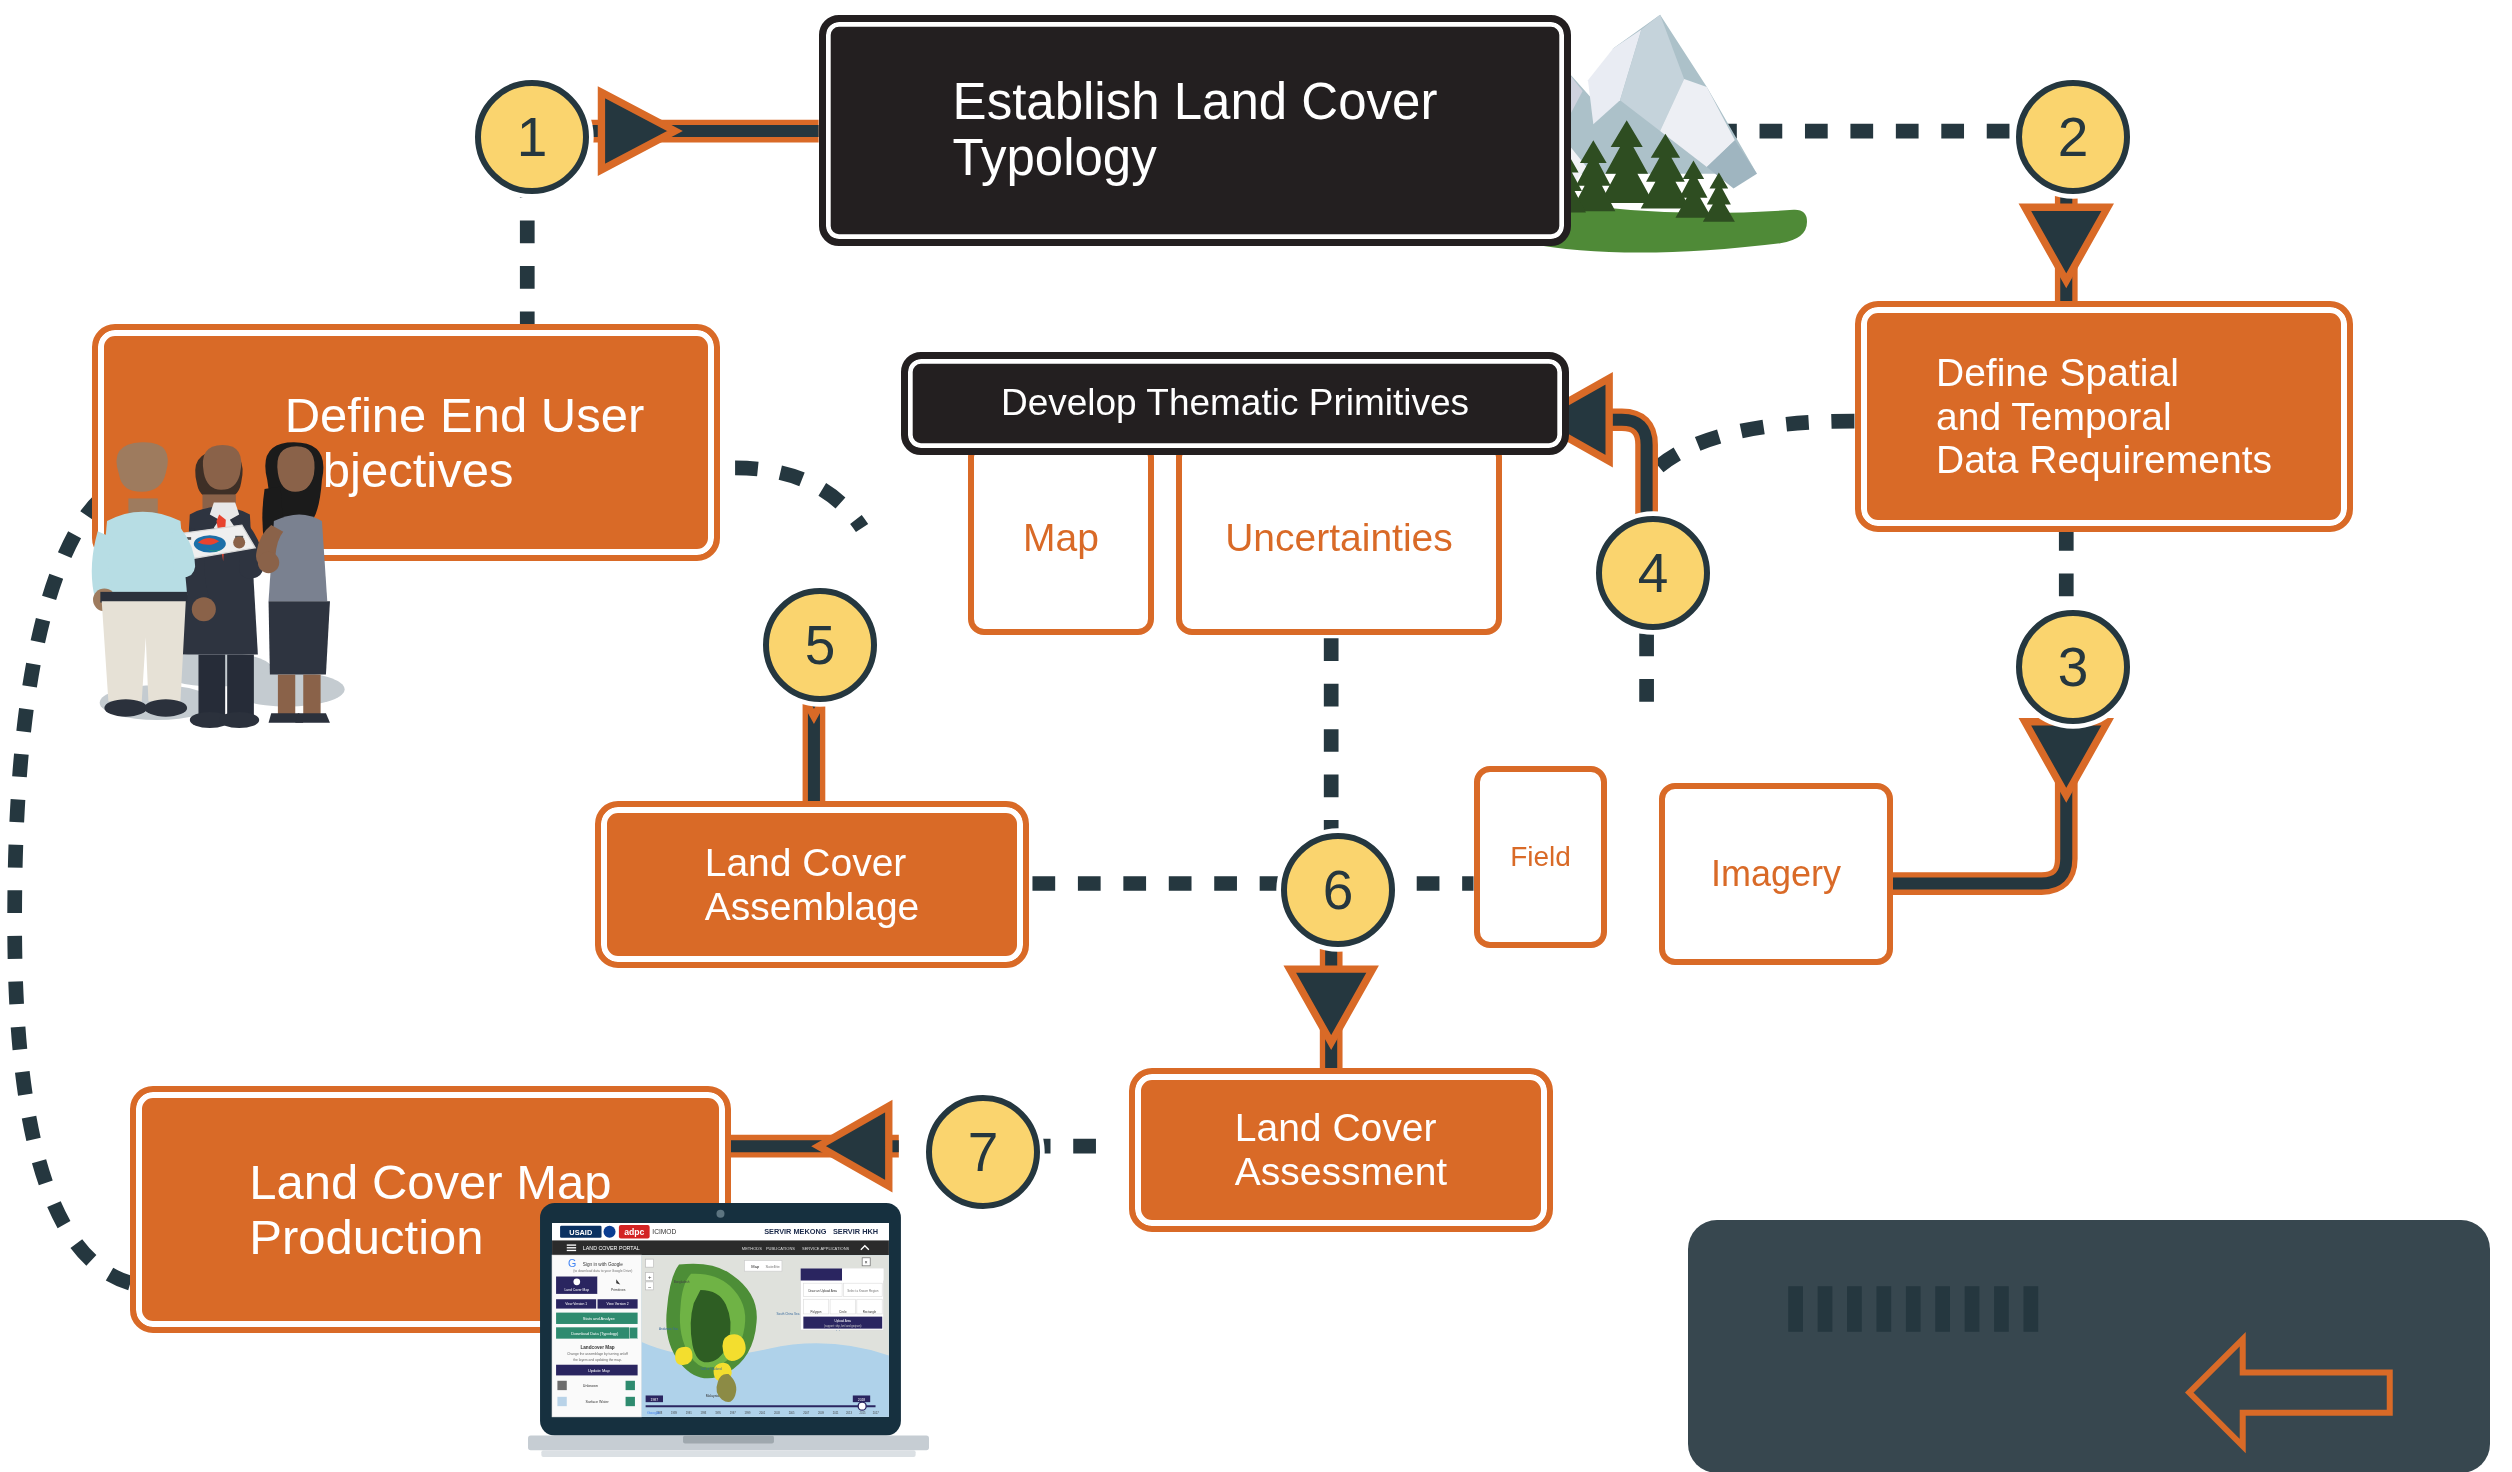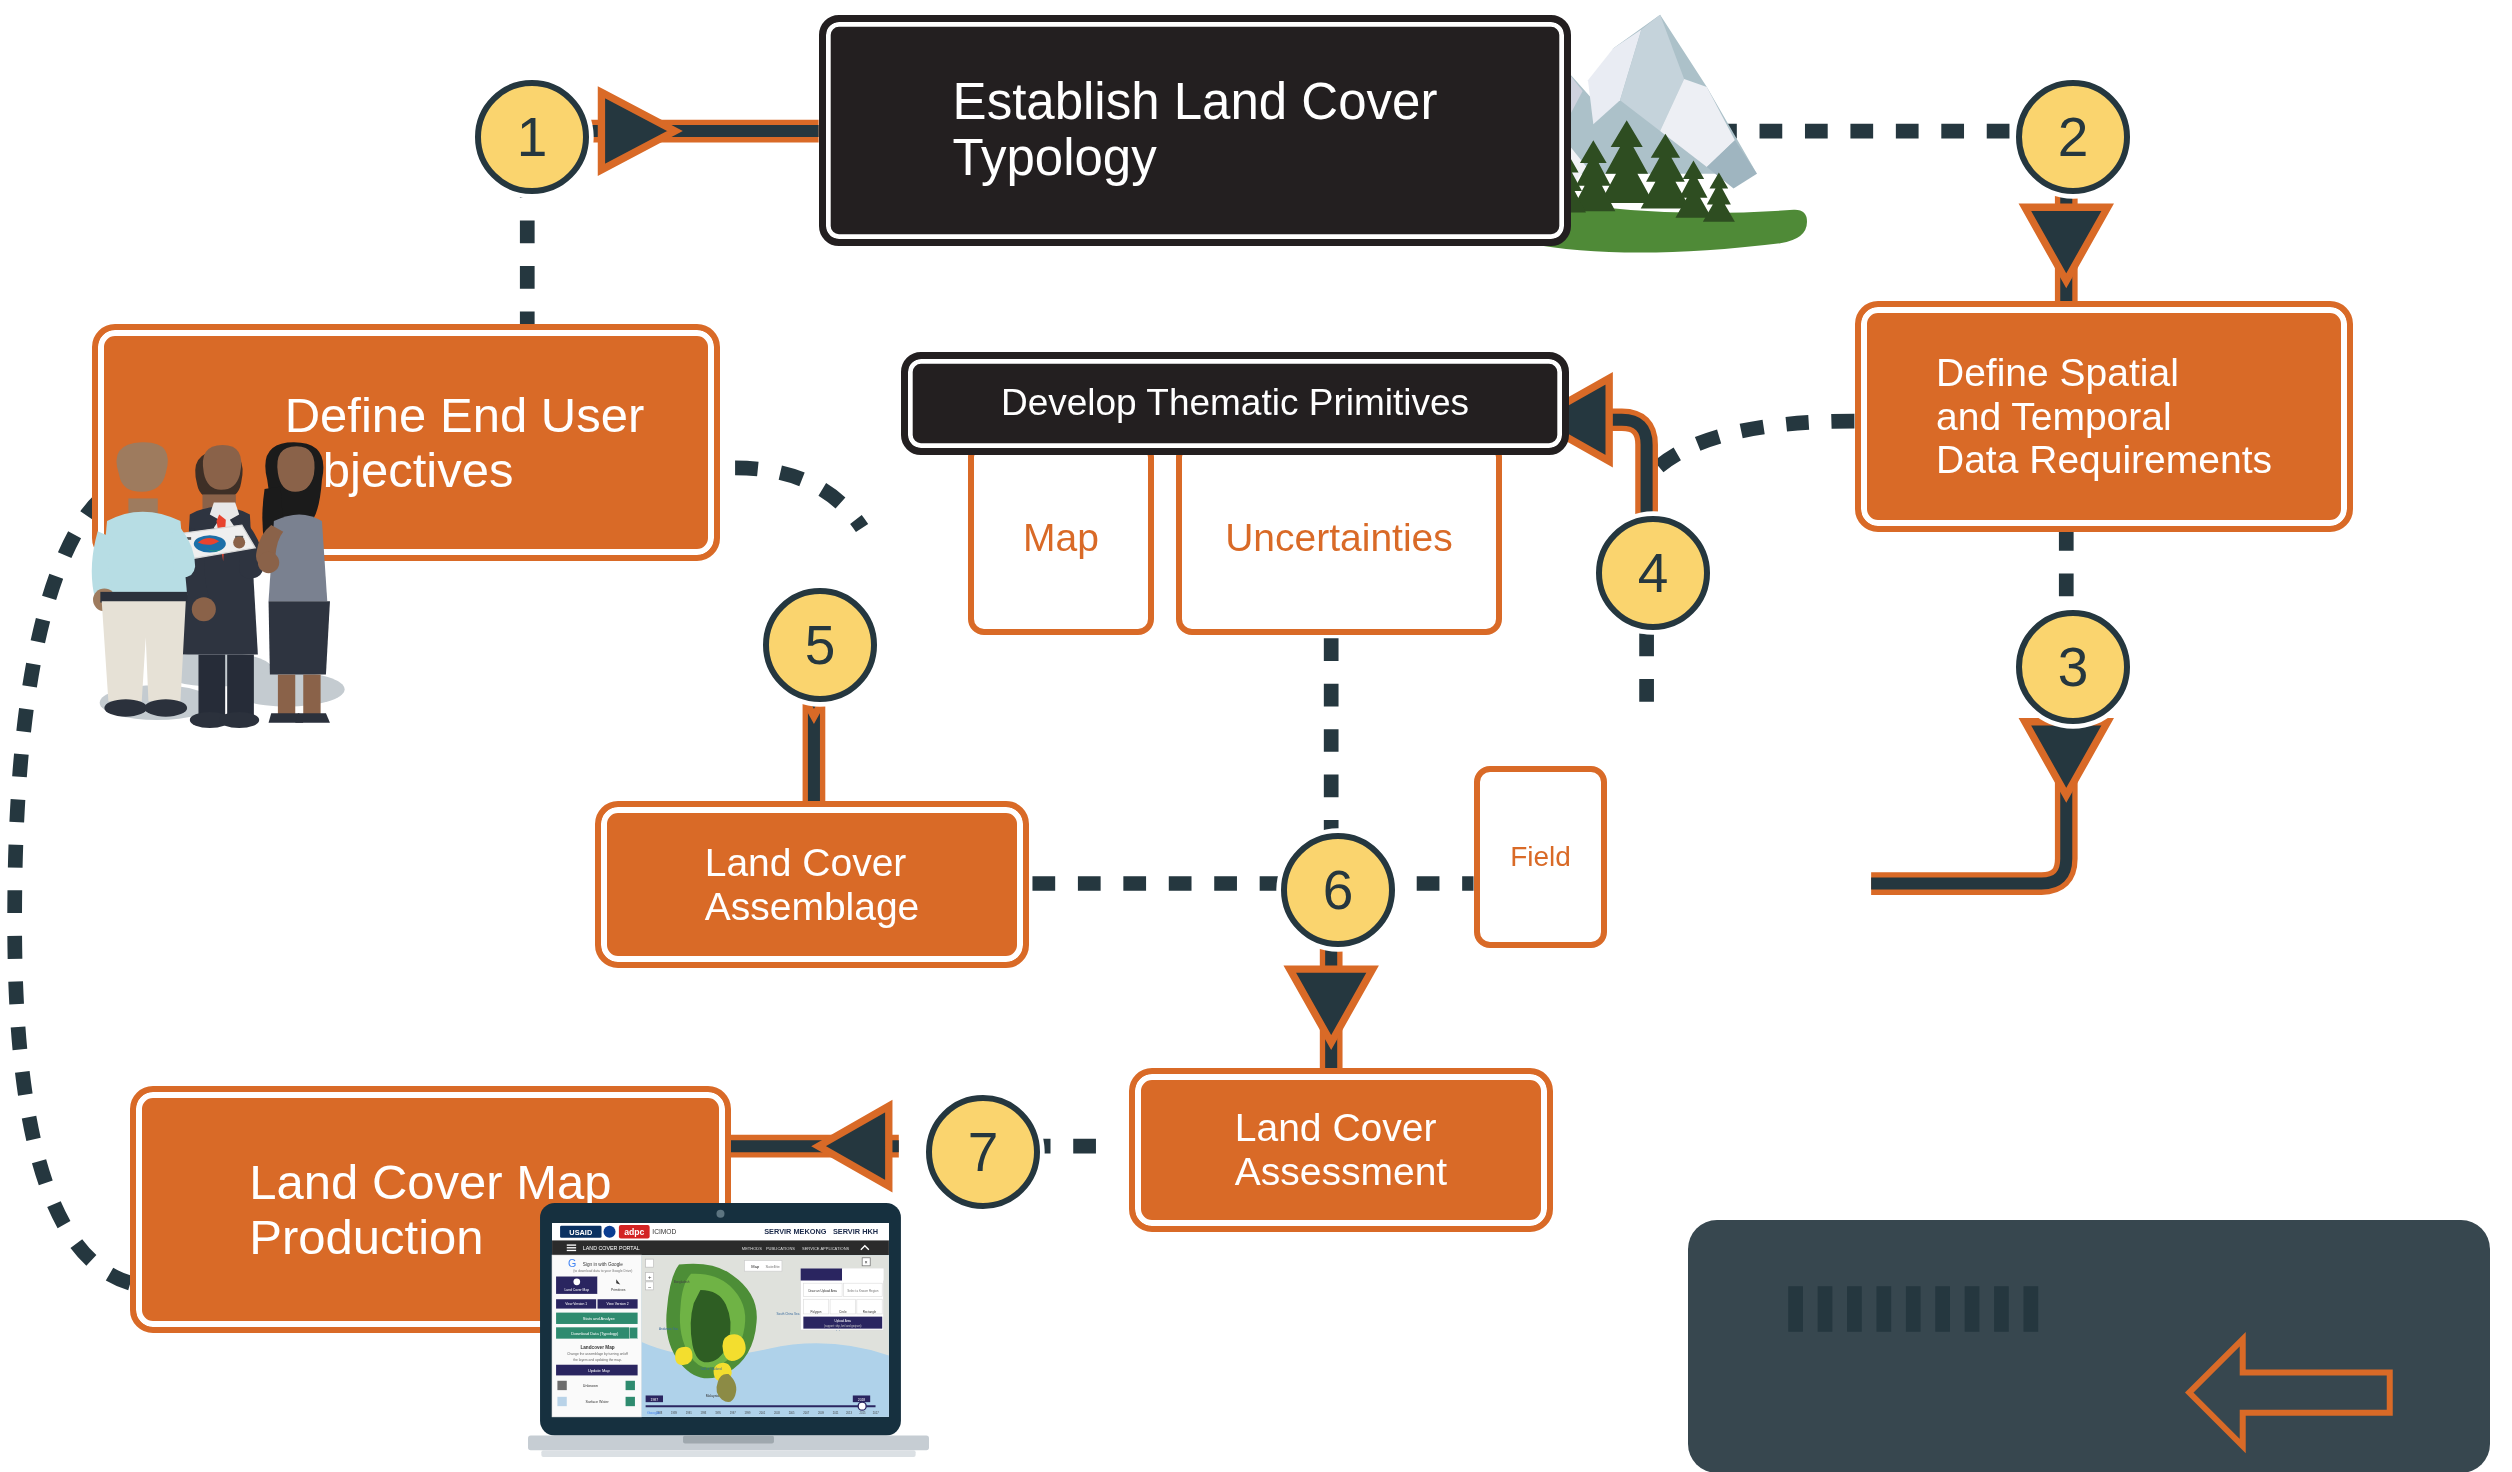--- a/index.html
+++ b/index.html
@@ -230,20 +230,23 @@
 
   <div class="node box-outline" style="left:1176px;top:441px;width:326px;height:194px;font-size:39px;z-index:18">
     <div class="lbl">Uncertainties</div>
   </div>
 
 
   <div class="node box-outline" style="left:1474px;top:766px;width:133px;height:182px;font-size:28px;z-index:18">
     <div class="lbl">Field</div>
   </div>
 
+  <div class="node box-outline" style="left:1659px;top:783px;width:234px;height:182px;font-size:36px;z-index:18">
+    <div class="lbl">Imagery</div>
+  </div>
 
   <div class="node box-orange" style="left:595px;top:801px;width:434px;height:167px;font-size:39px;z-index:20">
     <div class="lbl" style="white-space:pre-line">Land Cover
 Assemblage</div>
   </div>
 
   <div class="node box-orange" style="left:1129px;top:1068px;width:424px;height:164px;font-size:39px;z-index:20">
     <div class="lbl" style="white-space:pre-line">Land Cover
 Assessment</div>
   </div>

